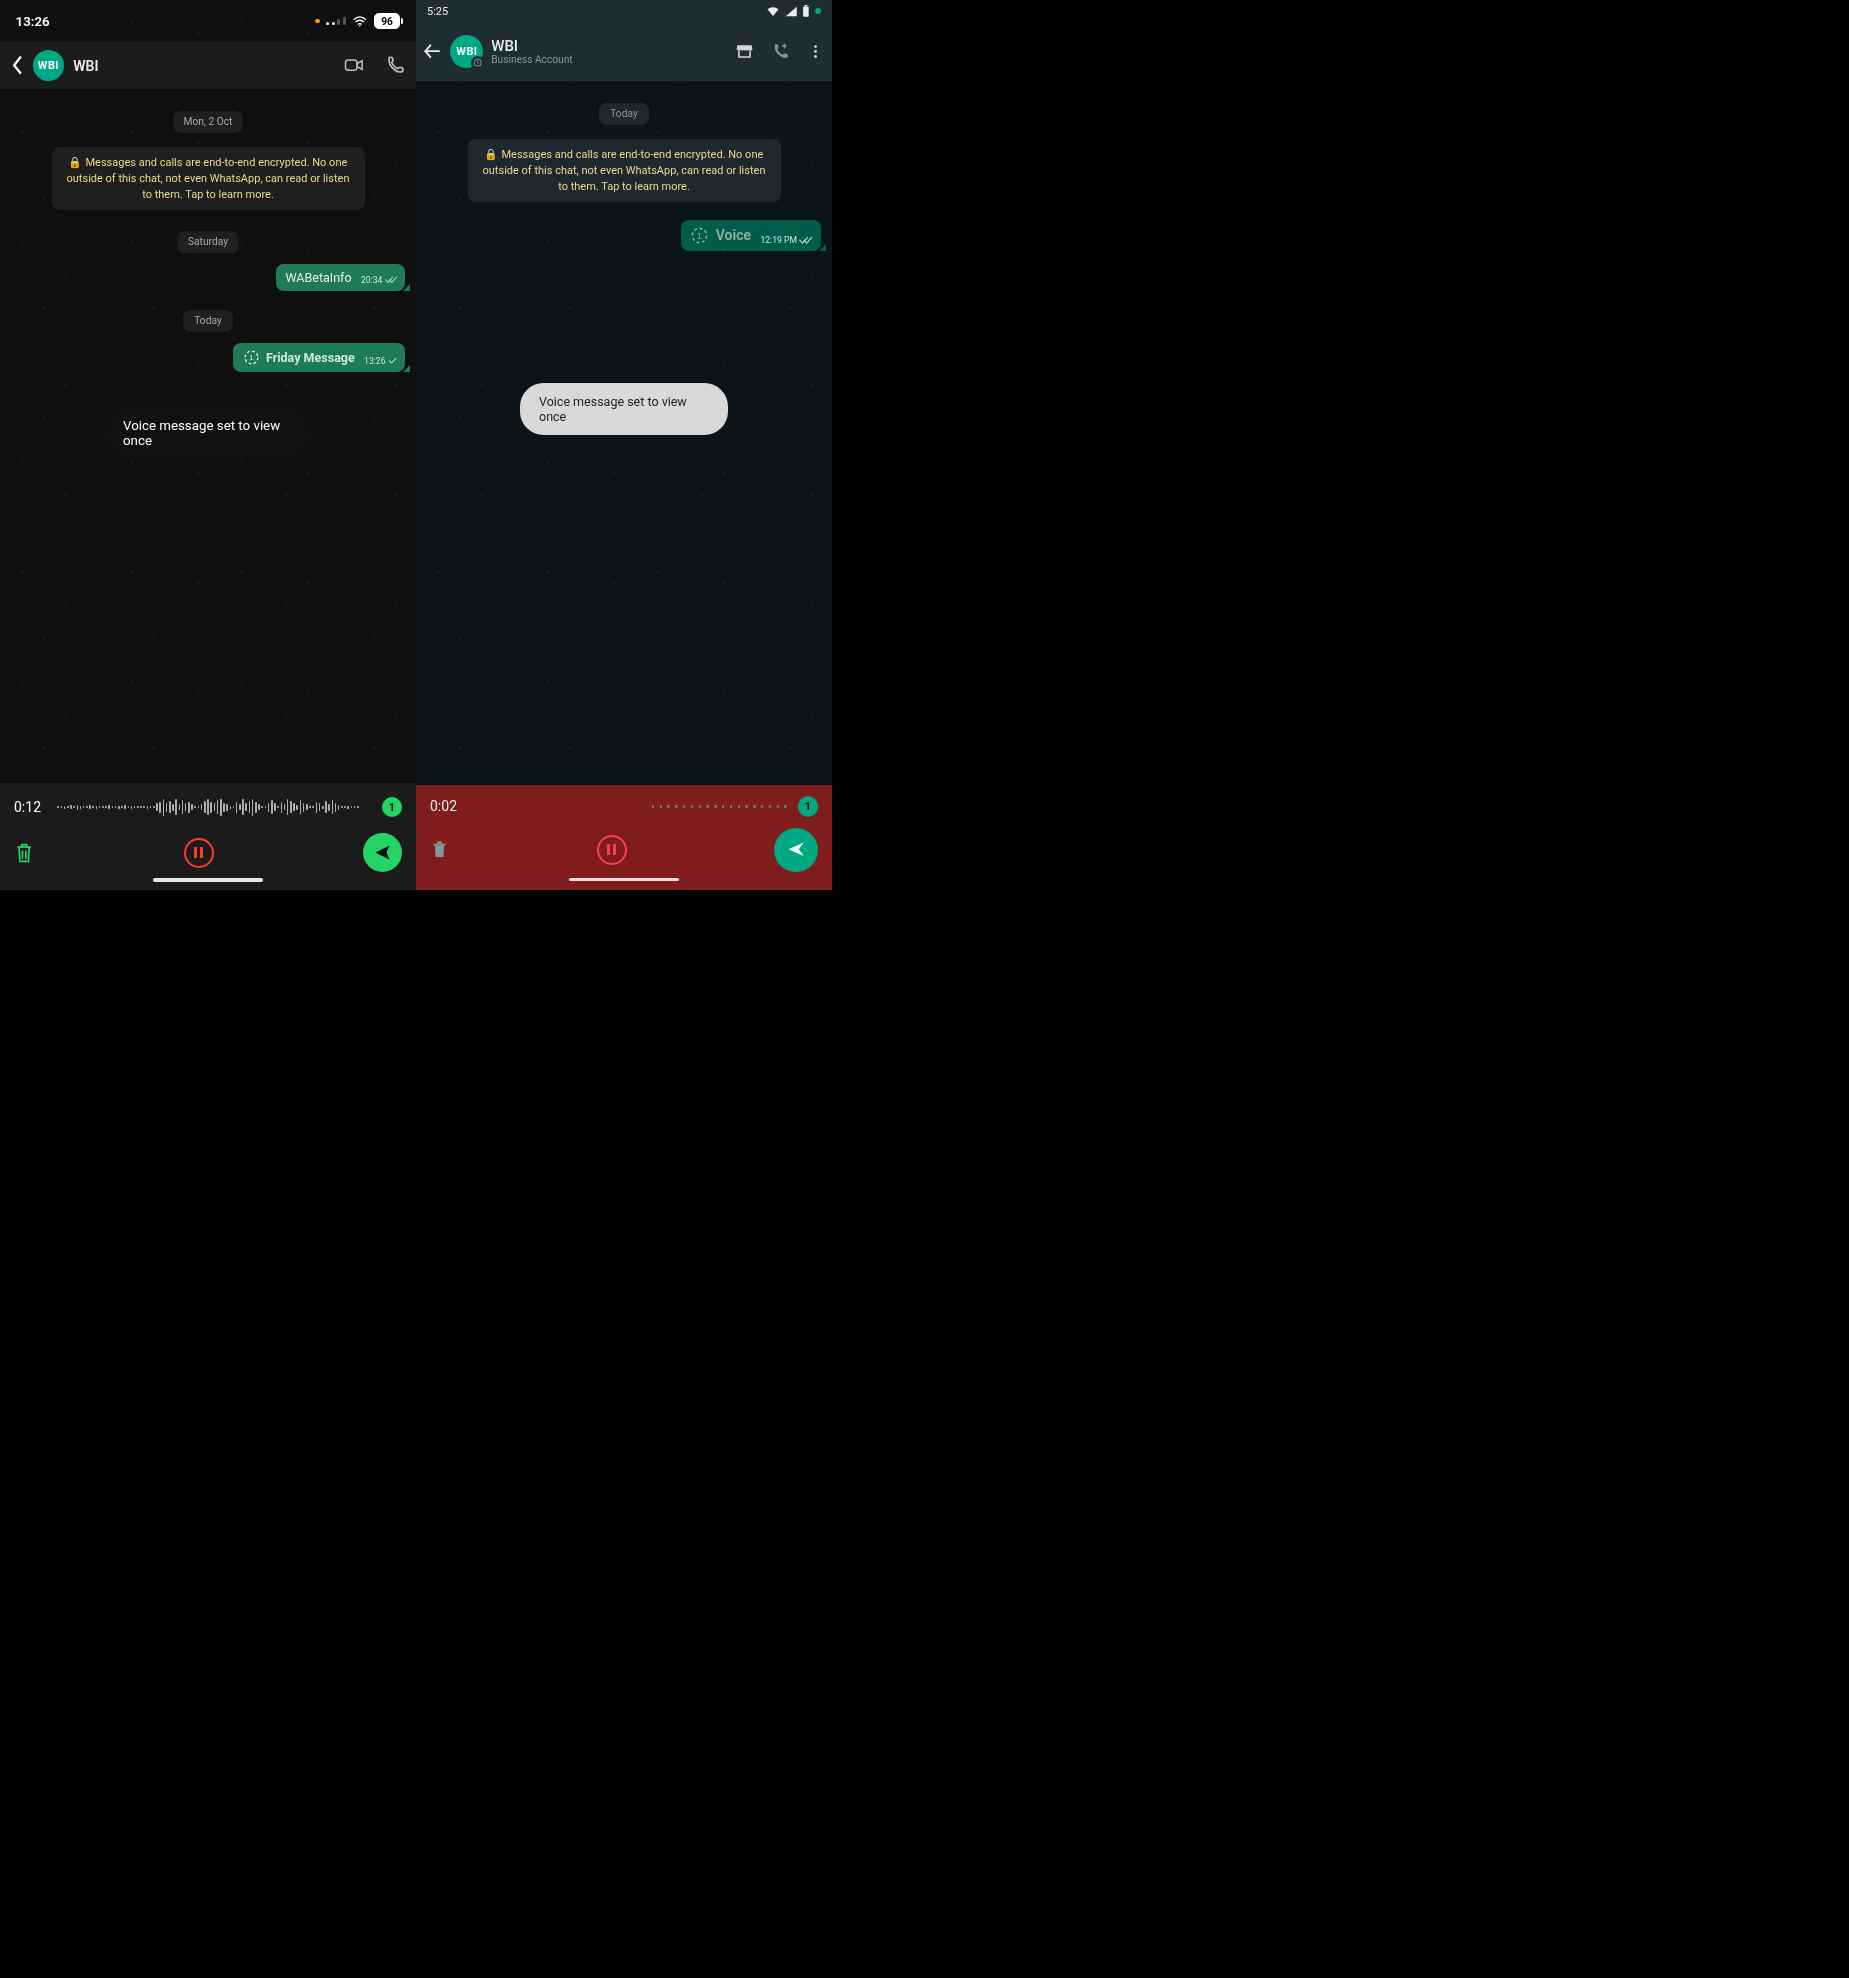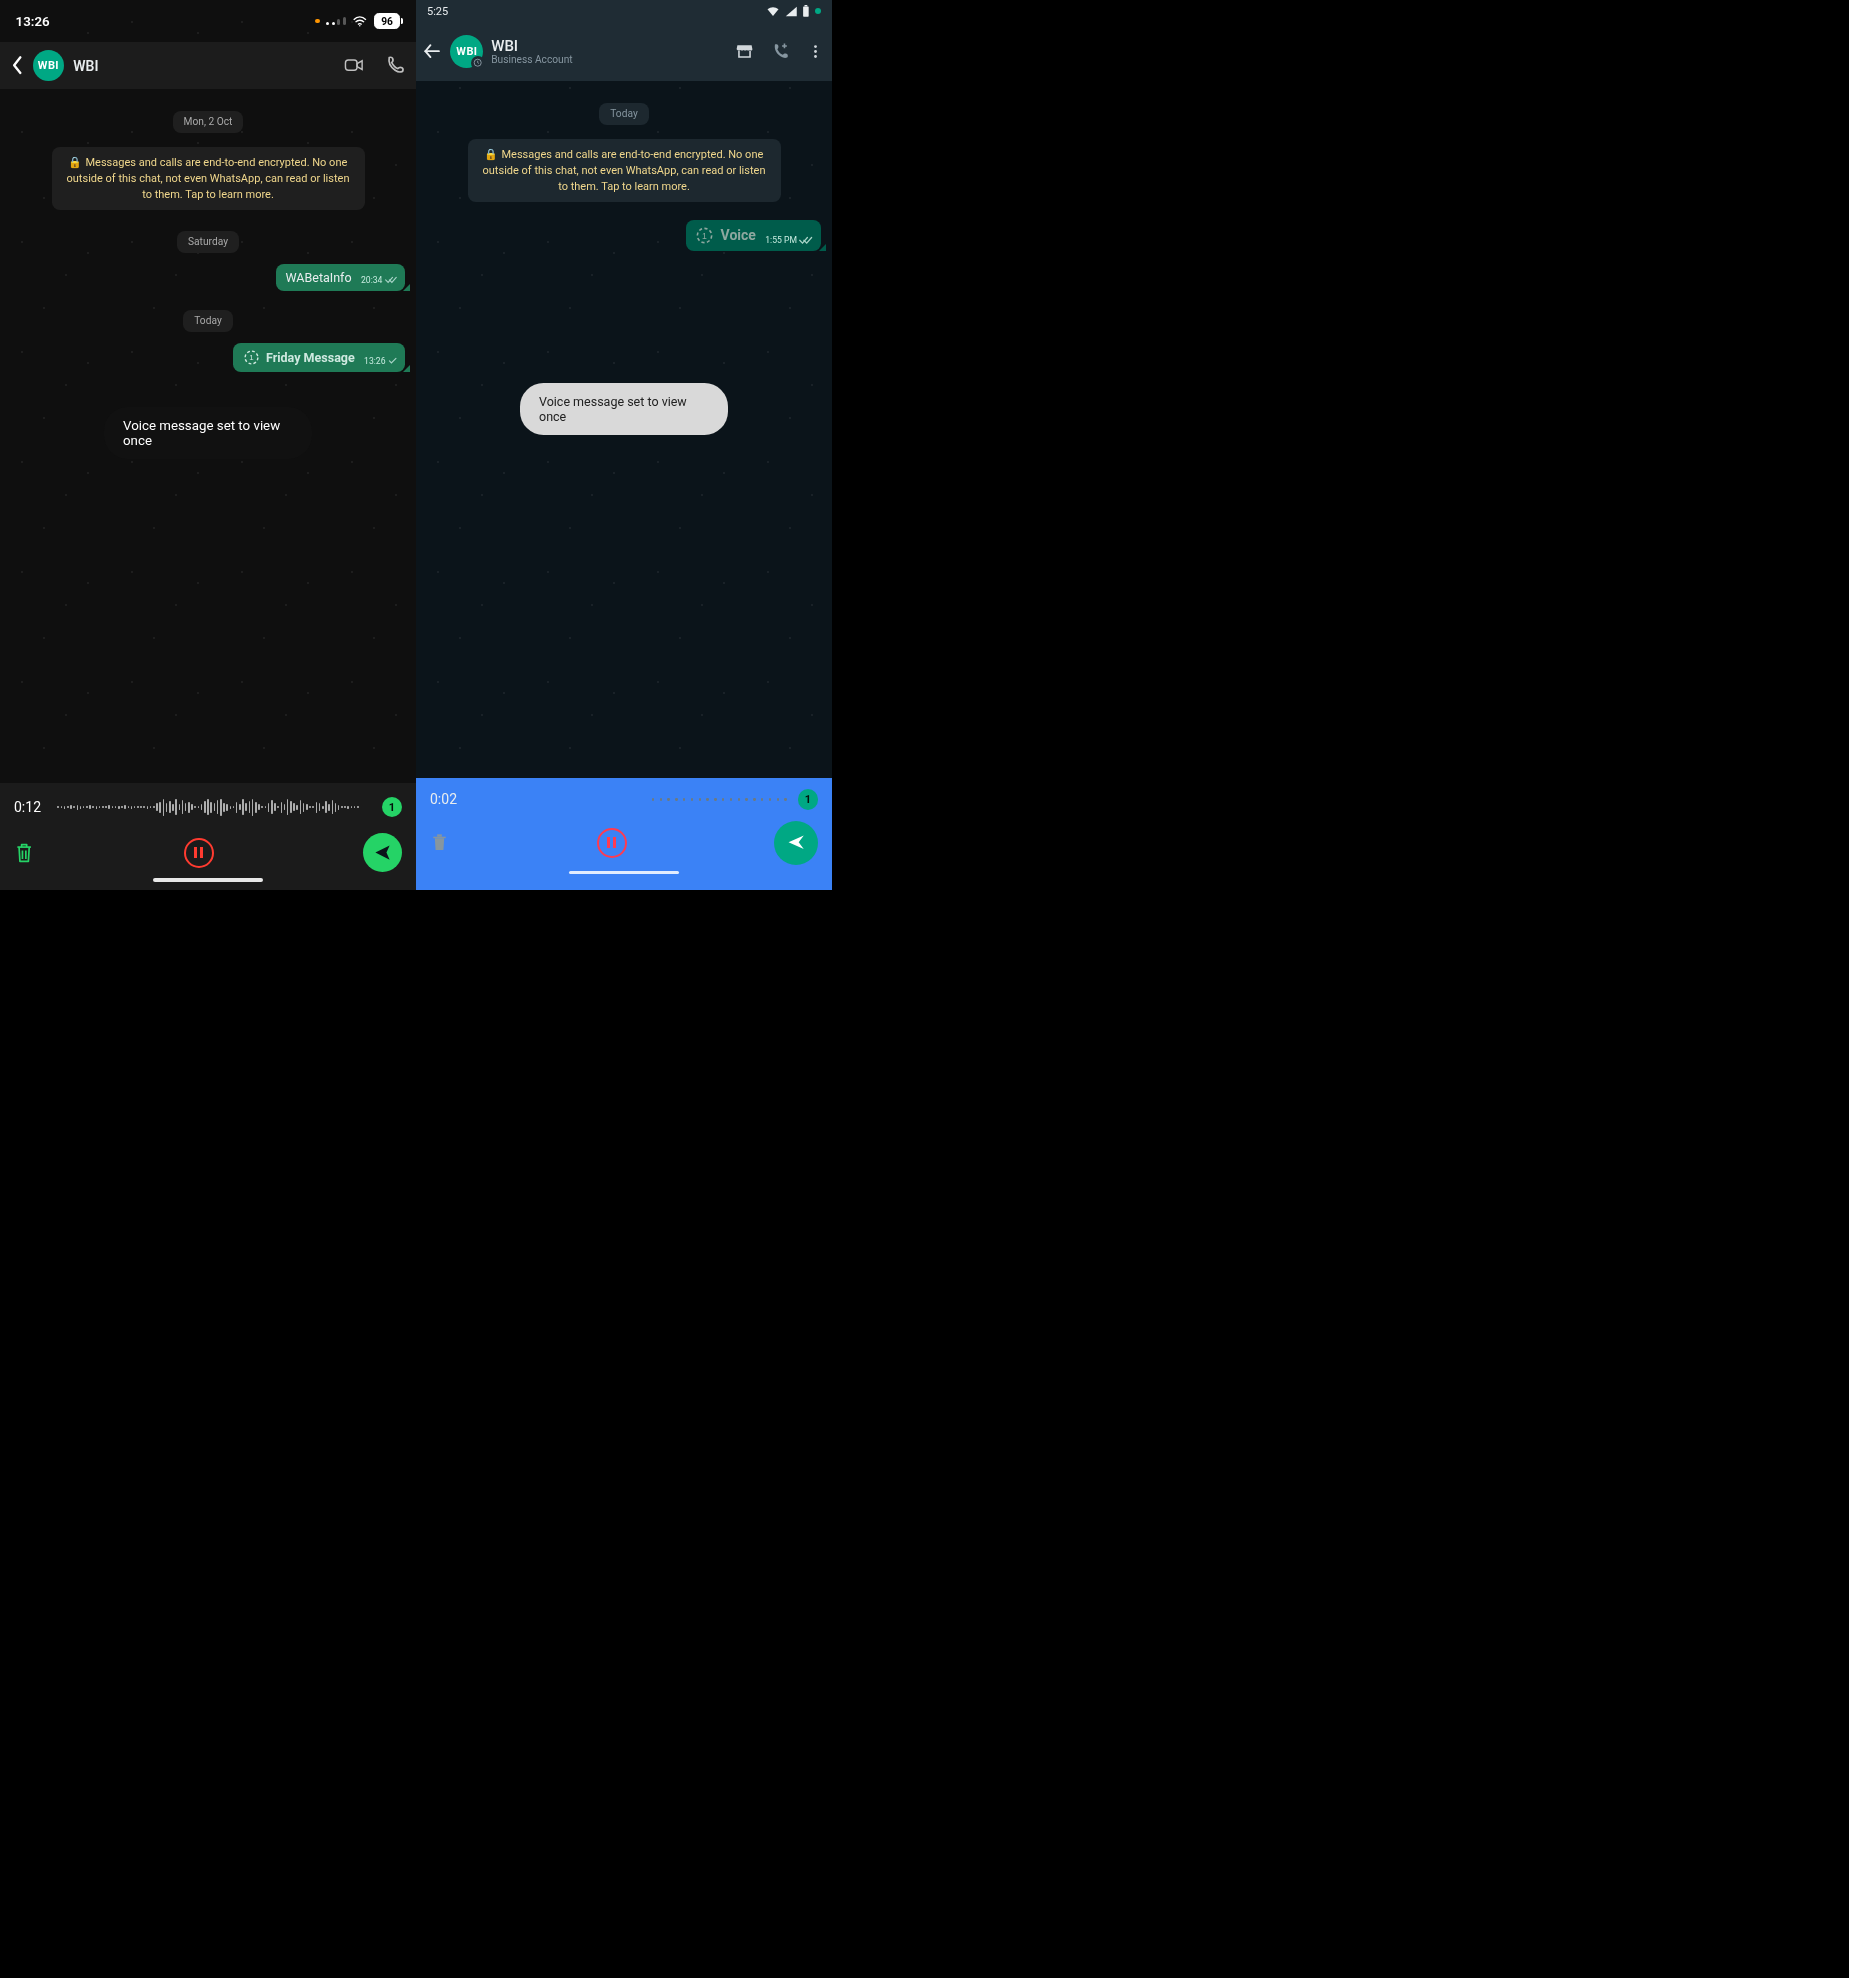--- a/index.html
+++ b/index.html
@@ -114,21 +114,21 @@
   .badge-1{width:20.3px;height:20.3px;border-radius:50%;background:var(--green);color:#03110a;display:flex;align-items:center;justify-content:center;font-weight:700;font-size:11px;}
   .ios .controls{display:flex;align-items:center;justify-content:space-between;}
   .ctrl{display:flex;align-items:center;justify-content:center;}
   .trash{color:var(--green);}
   .pause-ring{width:30px;height:30px;border-radius:50%;border:2.3px solid var(--red);display:flex;align-items:center;justify-content:center;}
   .pause-ring span{display:block;width:3.1px;height:11px;background:var(--red);margin:0 1.6px;}
   .send-round{width:39px;height:39px;border-radius:50%;background:var(--green);display:flex;align-items:center;justify-content:center;color:#0b141a;}
   .home-ind{width:110px;height:3.9px;background:#fff;border-radius:2.3px;margin:6.3px auto 0;opacity:.9;}
 
   
-  .and .footer{position:absolute;left:0;right:0;bottom:0;background:#3b82f6;padding:11px 14px 16px;z-index:3;margin-top:39px;}
+  .and .footer{position:absolute;left:0;right:0;bottom:0;background:#7f1d1d;padding:11px 14px 9px;z-index:3;margin-top:39px;}
   .and .wave-row{display:flex;align-items:center;gap:11px;margin-bottom:11px;}
   .and .timecode{font-size:14px;color:#e9edef;min-width:34px;}
   .dots-track{flex:1;height:7.8px;display:flex;gap:5.5px;align-items:center;justify-content:flex-end;}
   .dots-track span{width:2.3px;height:2.3px;background:#6c7a82;border-radius:50%;}
   .and .badge-1{background:var(--teal);}
   .and .controls{display:flex;align-items:center;justify-content:space-between;}
   .and .trash{color:#8696a0;}
   .and .send-round{background:var(--teal);color:#fff;width:44px;height:44px;}
   .and .pause-ring{border-color:#ff3b51;}
   .and .pause-ring span{background:#ff3b51;}
@@ -425,21 +425,21 @@
           <span class="lock">🔒</span><span>Messages and calls are end-to-end encrypted. No one outside of this chat, not even WhatsApp, can read or listen to them. Tap to learn more.</span>
         </div>
 
         <div class="bubble out voice" style="margin-top:11px;">
           <svg width="19" height="19" viewBox="0 0 24 24" fill="none" stroke="#8ea8a0" stroke-width="2" style="font-size:16px">
               <circle cx="12" cy="12" r="9" stroke-dasharray="4 3"></circle>
               <text x="12" y="16" text-anchor="middle" font-size="11" fill="#8ea8a0" font-family="Arial" stroke="none">1</text>
             </svg>
           <span class="label" style="font-size:14px;">Voice</span>
           <span class="meta">
-            <span>1:55 PM</span>
+            <span>12:19 PM</span>
             <svg width="14" height="8.6" viewBox="0 0 20 12" fill="none" stroke="#a9d4c8" stroke-width="1.8" stroke-linecap="round">
                 <polyline points="1,6 5,10 12,2"></polyline>
                 <polyline points="7,6 11,10 18,2"></polyline>
               </svg>
           </span>
           <span class="tail"></span>
         </div>
       </div>
     </div>
 

